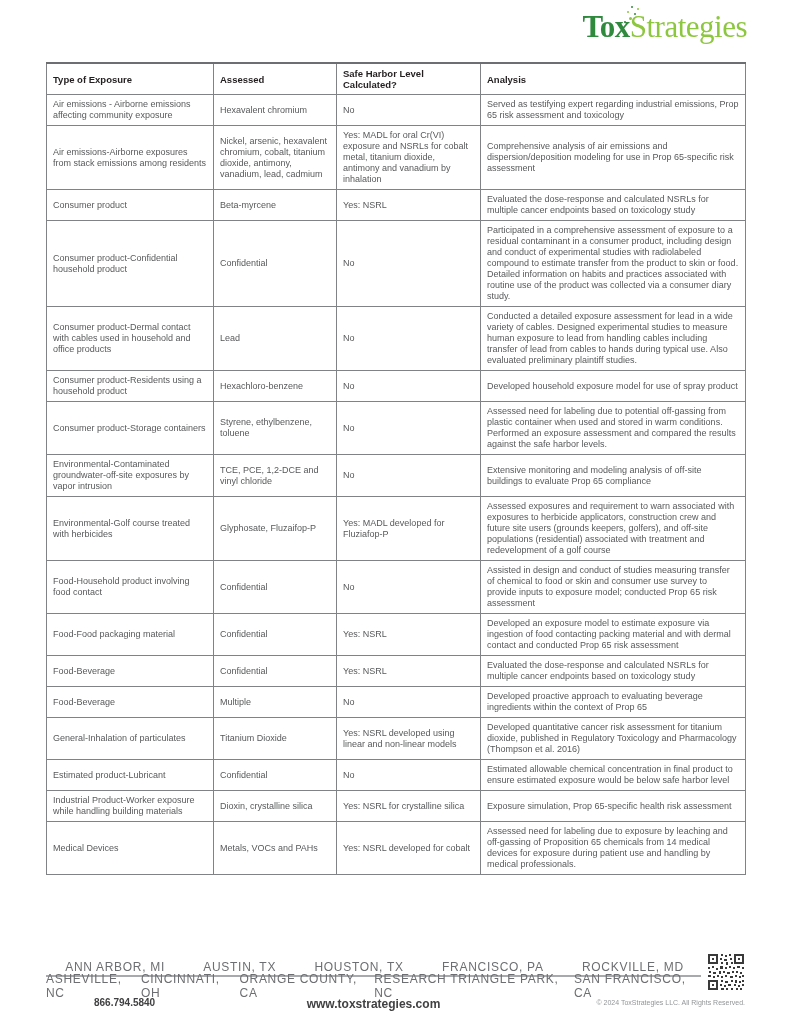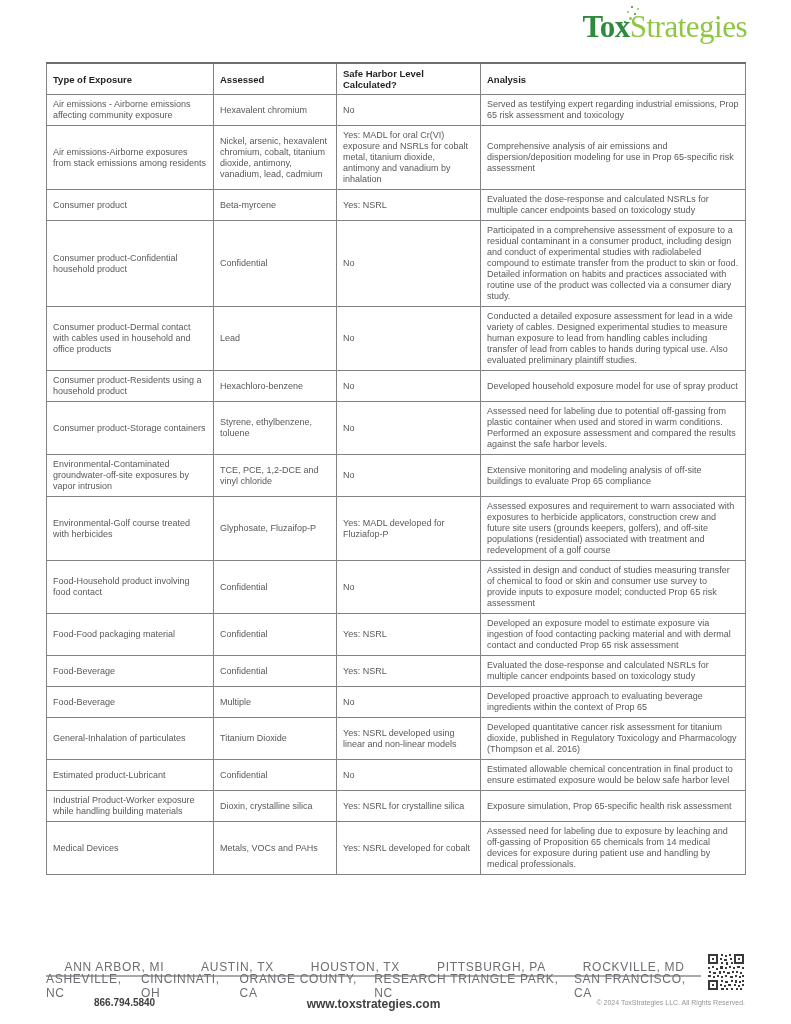--- a/index.html
+++ b/index.html
@@ -201,21 +201,21 @@
           <td>Assessed need for labeling due to exposure by leaching and off-gassing of Proposition 65 chemicals from 14 medical devices for exposure during patient use and handling by medical professionals.</td>
         </tr>
       </tbody>
   </table>
 
   <div class="footer">
     <div class="cities">
       <span>ANN ARBOR, MI</span>
       <span>AUSTIN, TX</span>
       <span>HOUSTON, TX</span>
-      <span>PITTSBURGH, PA</span>
+      <span>FRANCISCO, PA</span>
       <span>ROCKVILLE, MD</span>
     </div>
     <hr class="footer-sep">
     <div class="cities">
       <span>ASHEVILLE, NC</span>
       <span>CINCINNATI, OH</span>
       <span>ORANGE COUNTY, CA</span>
       <span>RESEARCH TRIANGLE PARK, NC</span>
       <span>SAN FRANCISCO, CA</span>
     </div>

